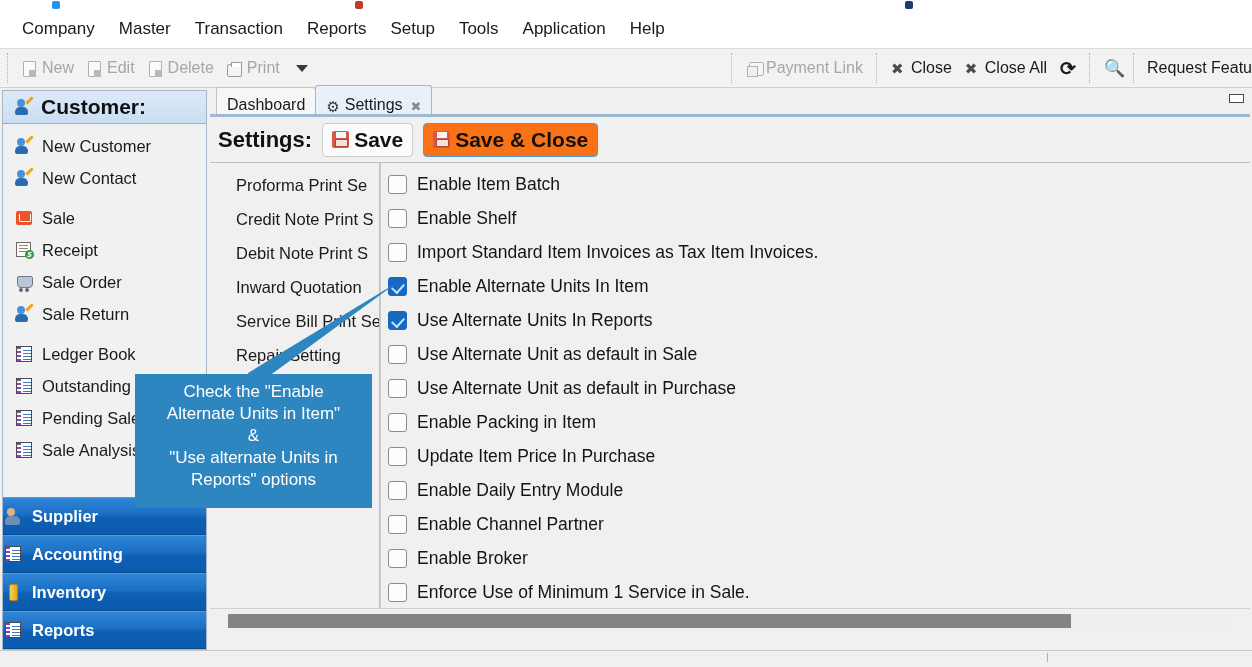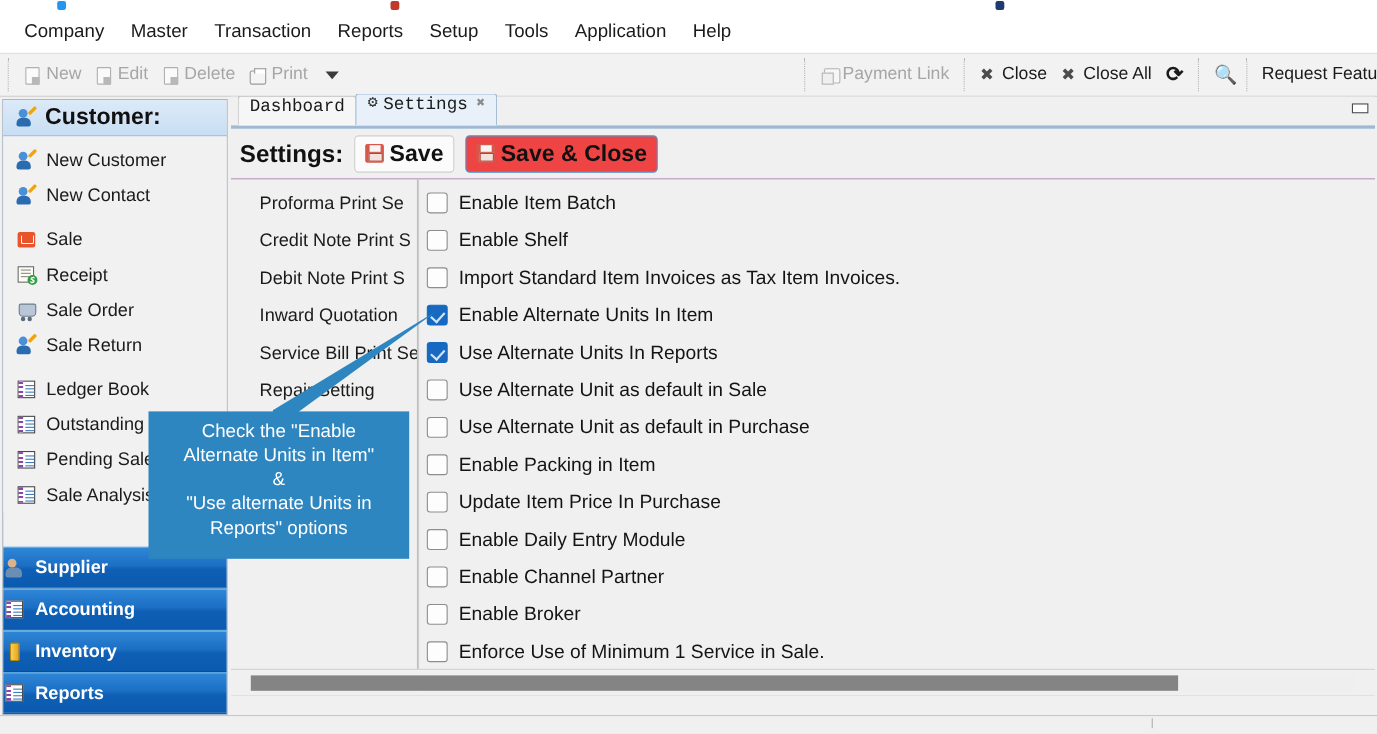--- a/index.html
+++ b/index.html
@@ -202,24 +202,24 @@
     position: absolute; left: 210px; top: 88px; width: 1040px; height: 562px;
     background: #f0f0f0;
   }
   .tabstrip {
     position: relative; height: 29px;
     background: #f0f0f0;
     border-bottom: 3px solid #9fb8d4;
     display: flex; align-items: flex-end; padding-left: 6px;
   }
   .tab {
-    display: flex; align-items: flex-start; gap: 5px;
+    display: flex; align-items: flex-end; gap: 5px;
     height: 27px; padding: 0 10px; font-size: 16px; color: #1a1a1a;
     background: #f6f6f6; border: 1px solid #c3c3c3; border-bottom: none;
-    border-radius: 3px 3px 0 0; margin-right: -1px; font-family: Liberation Mono, monospace;
+    border-radius: 3px 3px 0 0; margin-right: -1px;
   }
   .tab.active {
     background: #e8f0f9; border-color: #9fb8d4;
     height: 29px;
   }
   .tab .tab-close { font-size: 13px; color: #8a8a8a; margin-left: 3px; }
   .gear-icon { font-size: 15px; color: #3a3a3a; line-height: 1; }
   .min-btn {
     position: absolute; right: 4px; top: 4px;
     width: 20px; height: 12px;
@@ -234,39 +234,39 @@
     display: flex; align-items: center; gap: 10px;
     padding-left: 8px;
   }
   .settings-title { font-size: 22px; font-weight: bold; color: #111; }
   .btn {
     display: flex; align-items: center; gap: 5px;
     font-size: 21px; font-weight: bold; color: #111;
     padding: 4px 9px; border-radius: 4px;
     border: 1px solid #cfcfcf; background: #fbfbfb;
   }
-  .btn.primary { border: 1px solid #4c9ada; background: #ef4444; }
+  .btn.primary { border: 1px solid #4c9ada; background: #f97316; }
   .floppy {
     width: 17px; height: 17px; background: #d9574a;
     border-radius: 2px; position: relative; flex: none;
   }
   .floppy::before {
     content:''; position:absolute; left:3.5px; top:1px; width:10px; height:6px;
     background:#f5f5f5;
   }
   .floppy::after {
     content:''; position:absolute; left:3px; bottom:1px; width:11px; height:6px;
     background:#f0e2dd; border:1px solid #b0443a;
   }
 
   .settings-body {
     position: relative;
     height: 470px;
     border-top: 1px solid #bfbfbf;
-    background: #d946ef;
+    background: #0ea5e9;
     display: flex;
   }
   .settings-list {
     width: 170px; height: 100%;
     background: #f0f0f0;
     border-right: 1px solid #bfbfbf;
     overflow: hidden; padding-top: 6px;
   }
   .settings-list .sl-item {
     font-size: 16.5px; color: #1a1a1a; padding: 3px 0 3px 26px;

